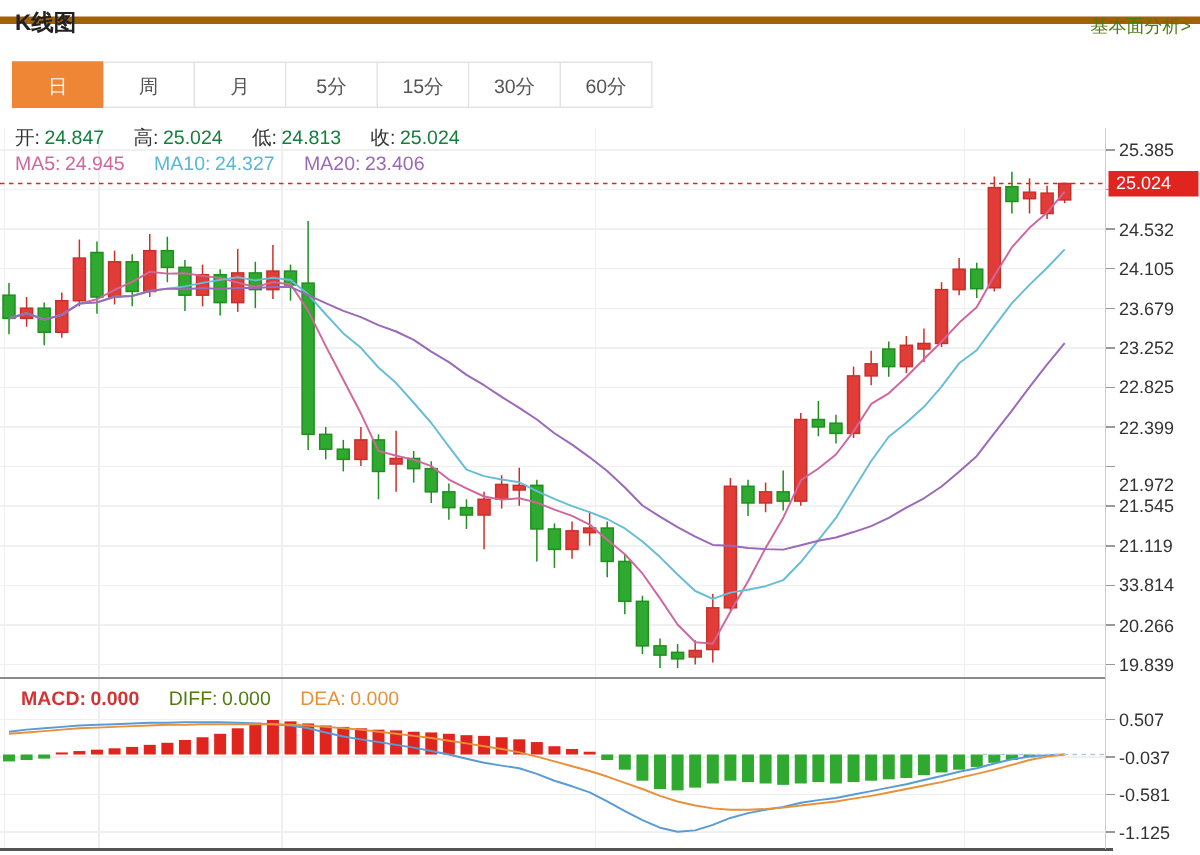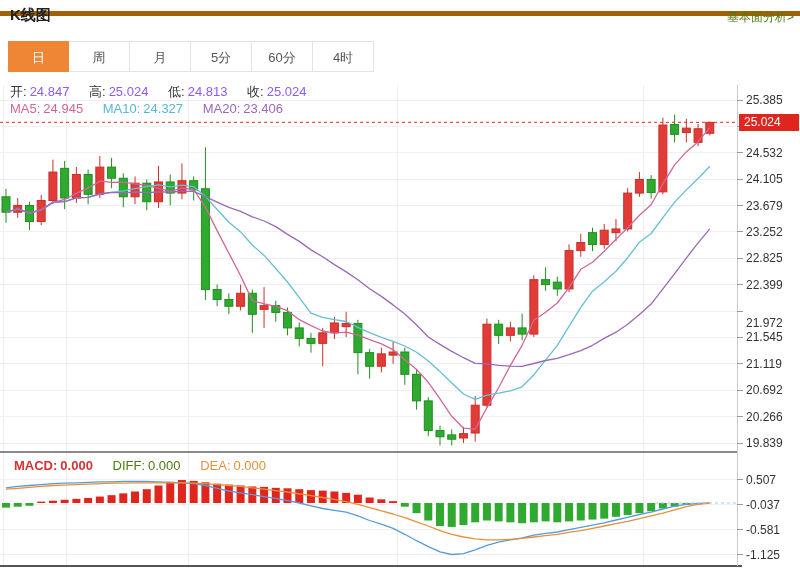--- a/index.html
+++ b/index.html
@@ -16,21 +16,21 @@
        background:#fff;border:1px solid #e3e3e3;border-left:none;box-sizing:border-box;cursor:pointer;}
   .tab:first-child{border-left:1px solid #e3e3e3;}
   .tab.selected{background:#ee8636;border-color:#ee8636;color:#fff;}
   
   svg.chart{position:absolute;left:0;top:0;width:800px;height:570px;z-index:1;}
   
   .legend{position:absolute;z-index:2;font-size:13px;white-space:nowrap;}
   .legend span{margin-right:3px;}
   .lg-gap{display:inline-block;width:10px;}
   .lbl-dark{color:#333;}
-  .val-red{color:#8b5cf6;}
+  .val-red{color:#15803d;}
   .ma5{color:#d0679c;margin-top:28px;}
   .ma10{color:#58b7d4;}
   .ma20{color:#9c68b8;}
   .macd-red{color:#d23333;font-weight:bold;}
   .macd-blue{color:#4d7c0f;}
   .macd-orange{color:#e8903a;}
   
   .axis-label{position:absolute;left:746px;font-size:12px;color:#333;z-index:2;white-space:nowrap;}
   .price-tag{position:absolute;left:739px;width:60px;height:17px;line-height:17px;background:#e0251f;
              color:#fff;font-size:12px;padding-left:5px;box-sizing:border-box;z-index:4;}
@@ -42,22 +42,23 @@
   <div class="header">
     <div class="title">K线图</div>
     <a class="fund-link">基本面分析&gt;</a>
   </div>
 
   <div class="tabs">
       <div class="tab selected">日</div>
       <div class="tab">周</div>
       <div class="tab">月</div>
       <div class="tab">5分</div>
+      <div class="tab">15分</div>
+      <div class="tab">30分</div>
       <div class="tab">60分</div>
-      <div class="tab">4时</div>
     </div>
 
   <svg class="chart" id="chart-svg" viewBox="0 0 800 570">
       <line x1="0" y1="100" x2="737" y2="100" stroke="#f0f0f0" stroke-width="1" shape-rendering="crispEdges"></line>
       <line x1="0" y1="126.408402452218" x2="737" y2="126.408402452218" stroke="#f0f0f0" stroke-width="1" shape-rendering="crispEdges"></line>
       <line x1="0" y1="152.75495852866936" x2="737" y2="152.75495852866936" stroke="#f0f0f0" stroke-width="1" shape-rendering="crispEdges"></line>
       <line x1="0" y1="179.16336098088715" x2="737" y2="179.16336098088715" stroke="#f0f0f0" stroke-width="1" shape-rendering="crispEdges"></line>
       <line x1="0" y1="205.50991705733875" x2="737" y2="205.50991705733875" stroke="#f0f0f0" stroke-width="1" shape-rendering="crispEdges"></line>
       <line x1="0" y1="231.91831950955654" x2="737" y2="231.91831950955654" stroke="#f0f0f0" stroke-width="1" shape-rendering="crispEdges"></line>
       <line x1="0" y1="258.3267219617743" x2="737" y2="258.3267219617743" stroke="#f0f0f0" stroke-width="1" shape-rendering="crispEdges"></line>
@@ -313,21 +314,21 @@
       <div class="axis-label" style="top: 93px;">25.385</div>
       <div class="axis-label" style="top: 145.755px;">24.532</div>
       <div class="axis-label" style="top: 172.163px;">24.105</div>
       <div class="axis-label" style="top: 198.51px;">23.679</div>
       <div class="axis-label" style="top: 224.918px;">23.252</div>
       <div class="axis-label" style="top: 251.327px;">22.825</div>
       <div class="axis-label" style="top: 277.673px;">22.399</div>
       <div class="axis-label" style="top: 304.082px; margin-top: 12px;">21.972</div>
       <div class="axis-label" style="top: 330.49px;">21.545</div>
       <div class="axis-label" style="top: 356.837px;">21.119</div>
-      <div class="axis-label" style="top: 383.245px;">20.692</div>
+      <div class="axis-label" style="top: 383.245px;">33.814</div>
       <div class="axis-label" style="top: 409.592px;">20.266</div>
       <div class="axis-label" style="top: 436px;">19.839</div>
       <div class="axis-label" style="top: 472.678px;">0.507</div>
       <div class="axis-label" style="top: 497.702px;">-0.037</div>
       <div class="axis-label" style="top: 522.726px;">-0.581</div>
       <div class="axis-label" style="top: 547.75px;">-1.125</div>
     </div>
 </div>
 
 </body></html>

